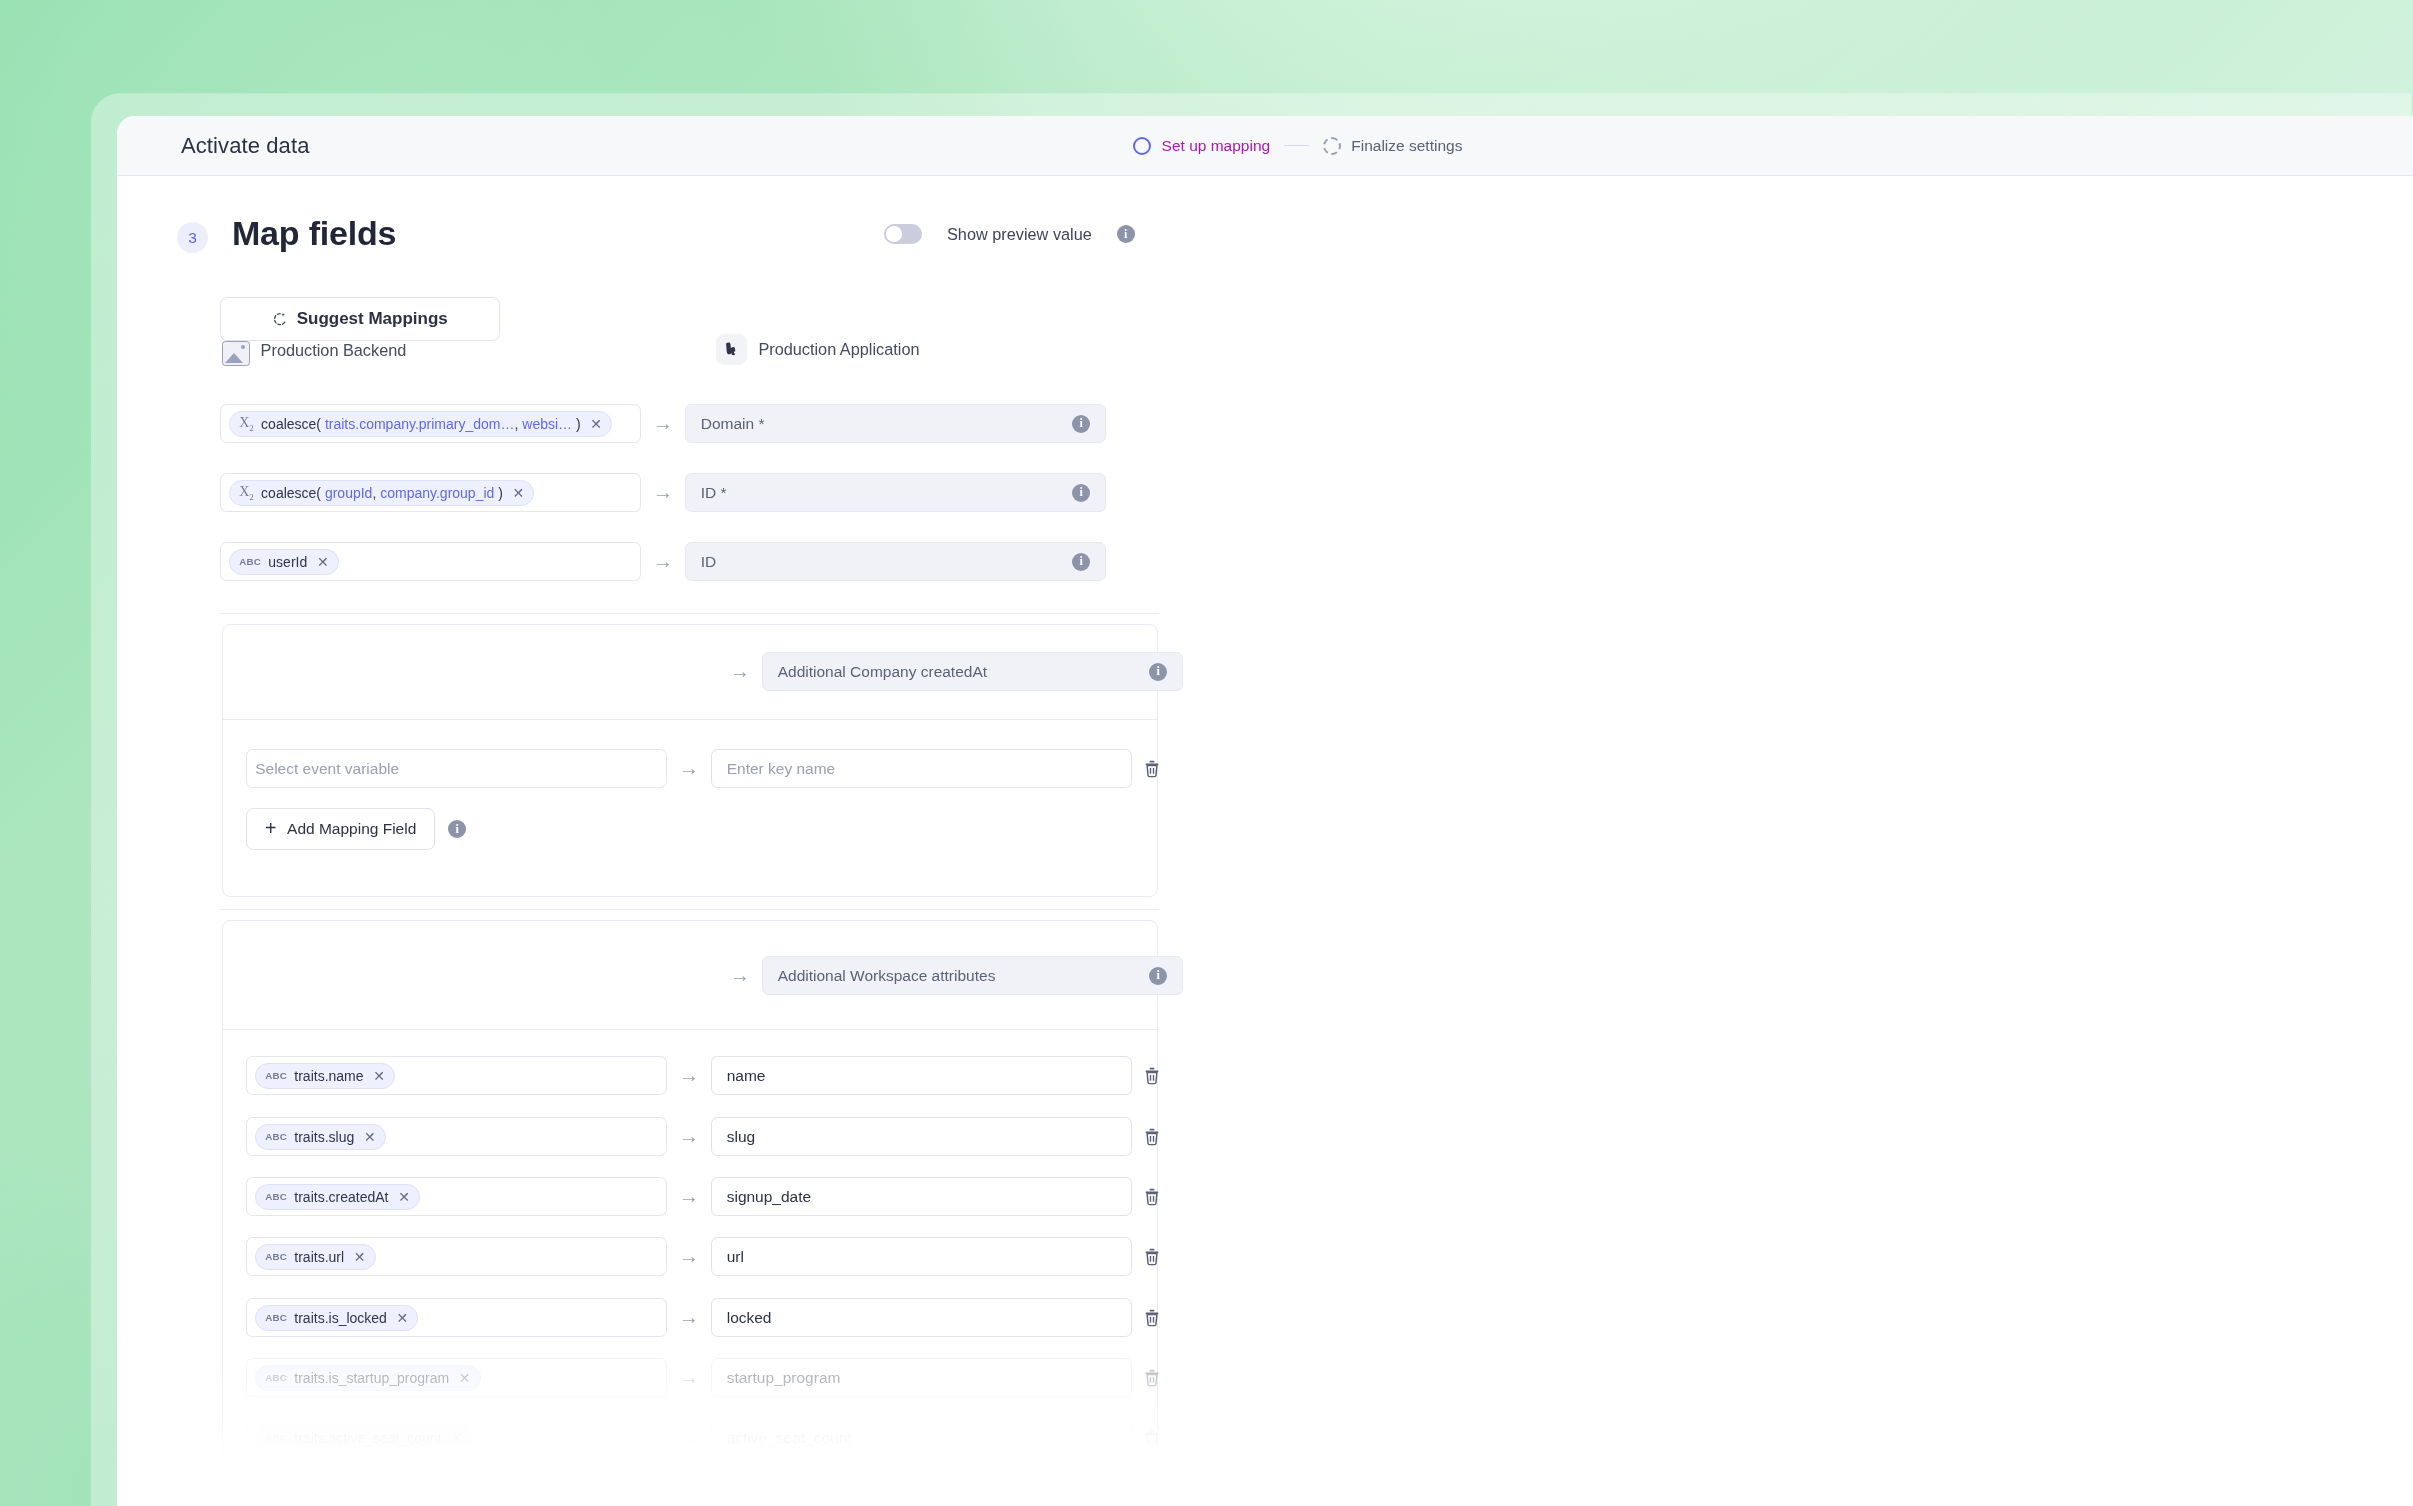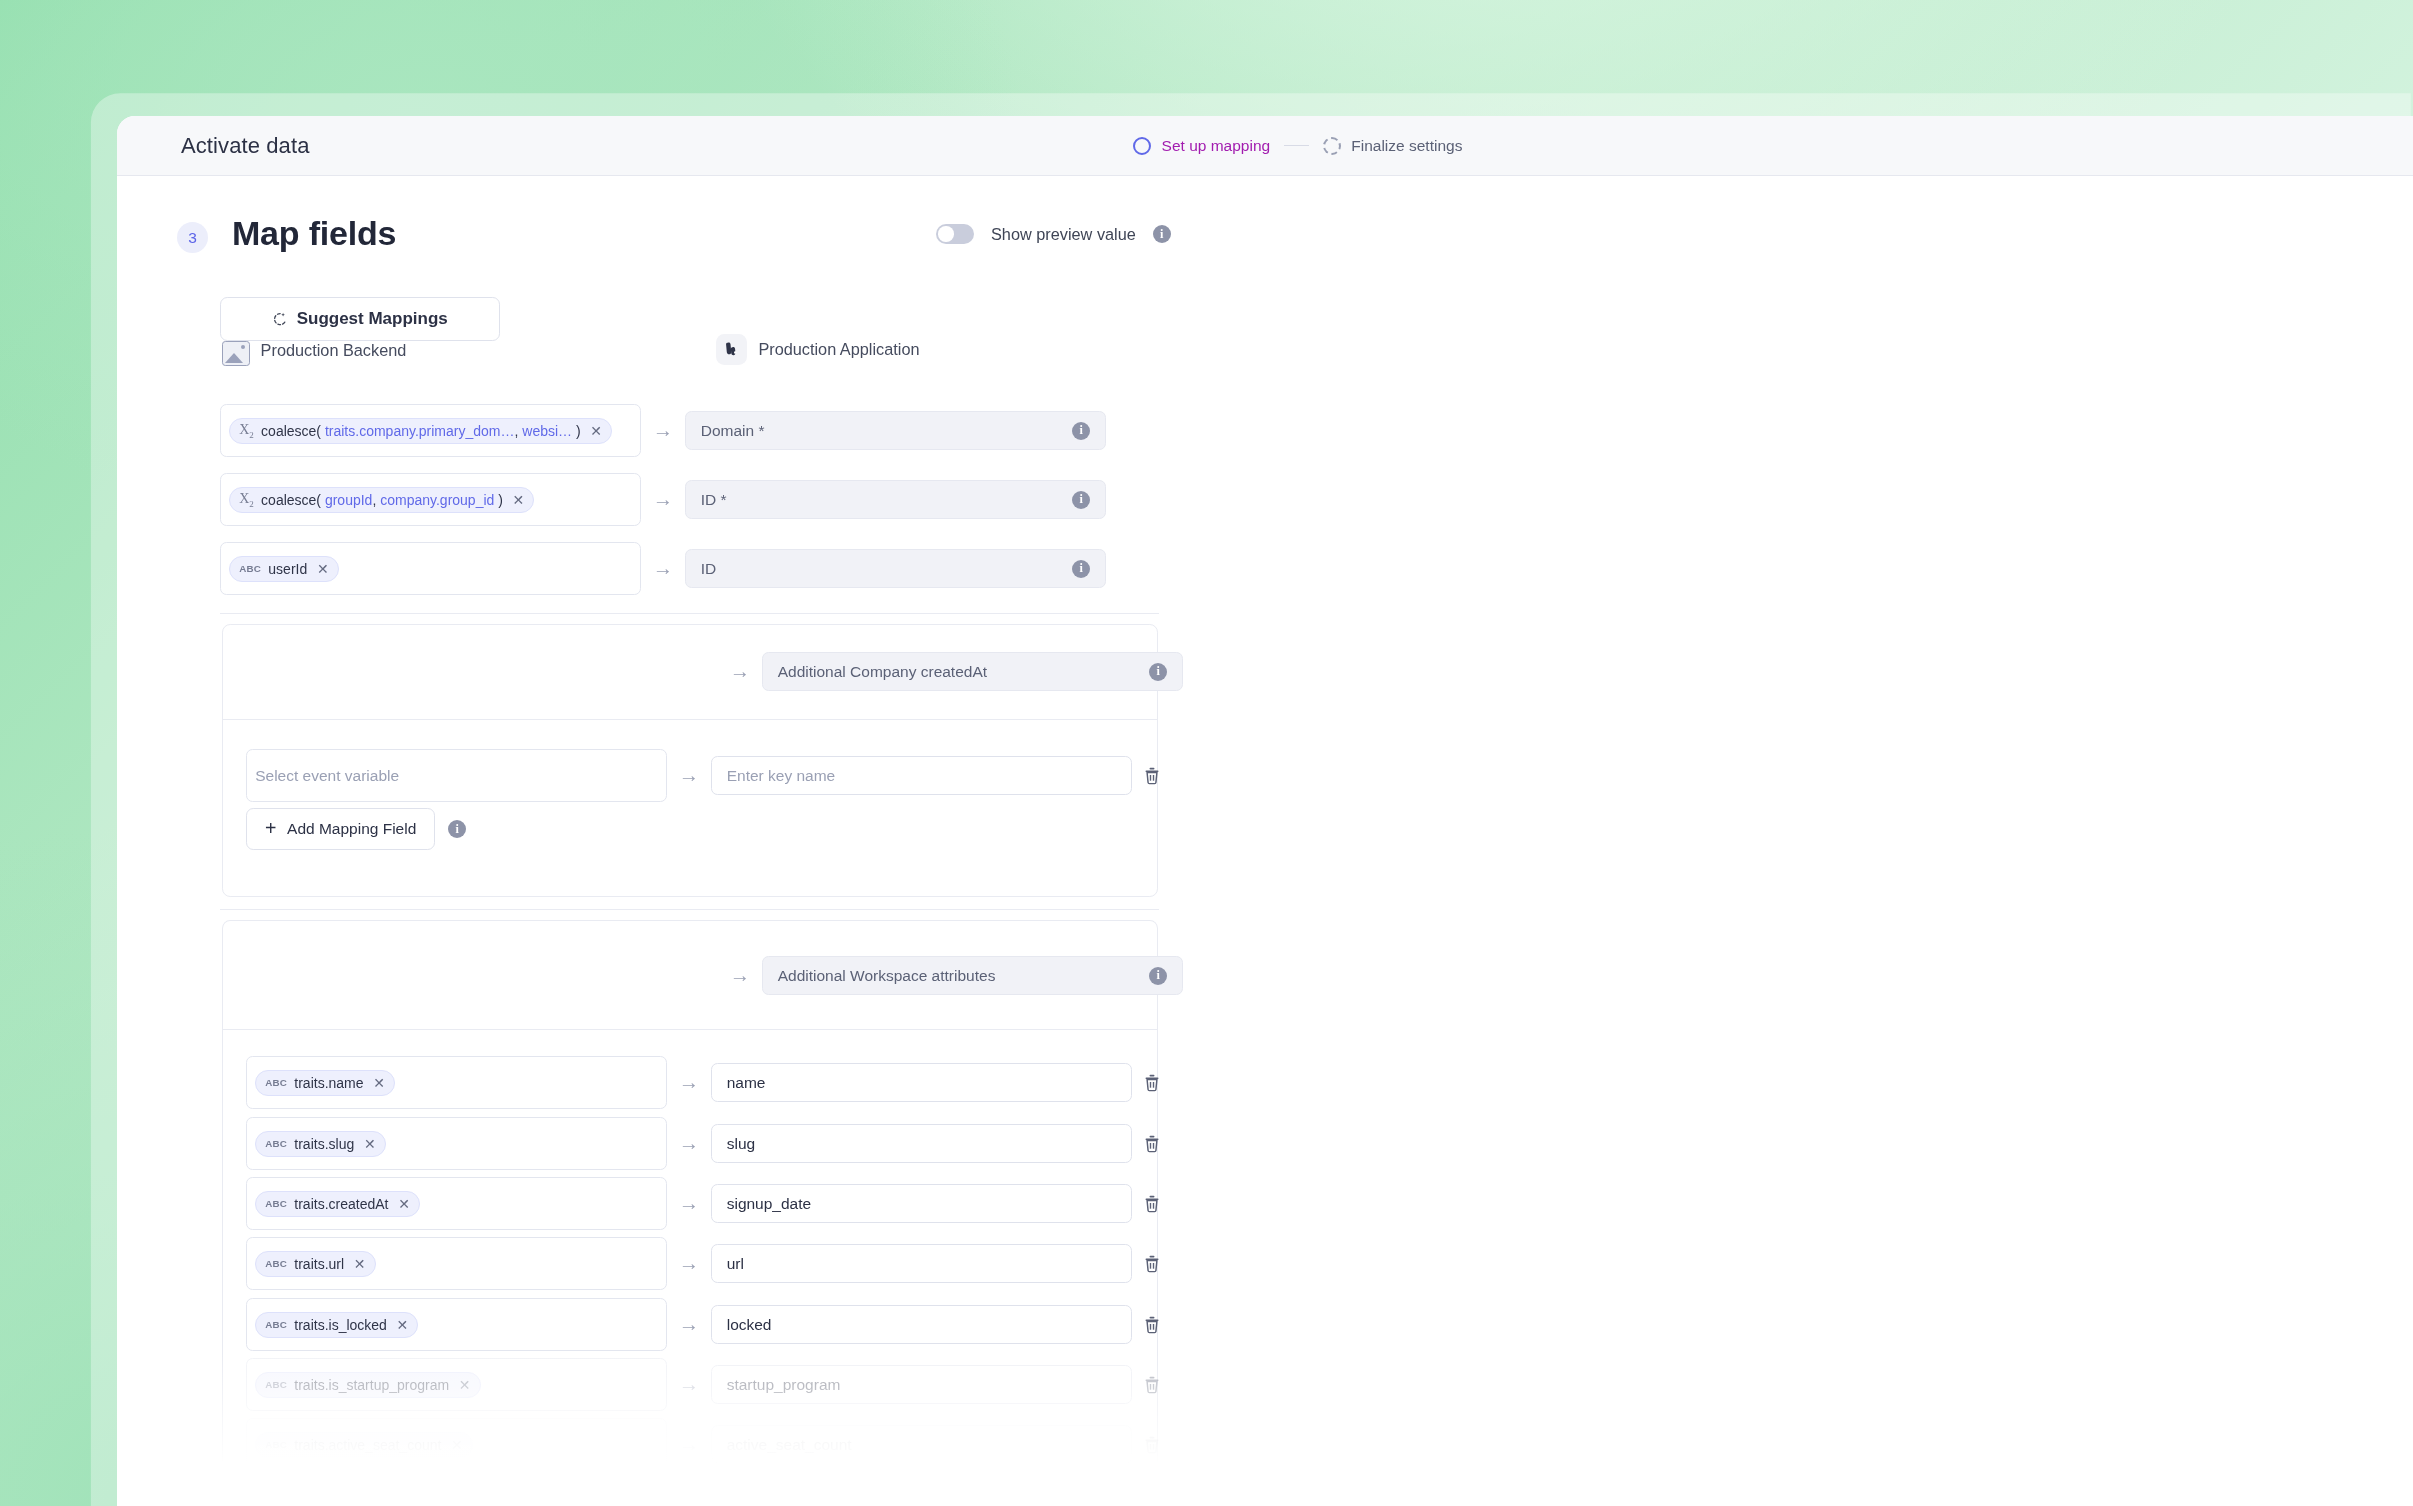--- a/index.html
+++ b/index.html
@@ -64,22 +64,22 @@
     width: 31px; height: 31px; border-radius: 50%;
     background: #eceefb; color: #5b63e8;
     font-size: 15.5px; display: flex; align-items: center; justify-content: center;
   }
   #page-title {
     position: absolute; left: 232px; top: 214px;
     font-size: 34px; color: #222738; font-weight: bold; letter-spacing: -0.2px;
   }
 
   #preview-toggle-wrap {
-    position: absolute; left: 936px; top: 224px;
-    display: flex; align-items: center; gap: 17px;
+    position: absolute; left: 884px; top: 224px;
+    display: flex; align-items: center; gap: 25px;
   }
   #preview-toggle {
     width: 38px; height: 20.4px; border-radius: 10.6px;
     background: #c9cddc; position: relative; flex: none;
   }
   #preview-toggle::after {
     content: ""; position: absolute; left: 2.4px; top: 2.4px;
     width: 15.5px; height: 15.5px; border-radius: 50%;
     background: #fff;
   }
@@ -133,21 +133,21 @@
     background: #f2f3f7; flex: none;
     display: flex; align-items: center; justify-content: center;
   }
 
   
   .map-row {
     position: absolute;
     display: flex; align-items: center;
   }
   .src-box {
-    width: 421px; height: 53px;
+    width: 421px; height: 39px;
     border: 0.8px solid #e3e6ef; border-radius: 6.5px;
     background: #fff;
     display: flex; align-items: center; padding: 0 8.2px;
   }
   .src-box.input-style { background: #fff; }
   .pill {
     display: inline-flex; align-items: center; gap: 7.3px;
     height: 26px; padding: 0 9px;
     background: #eef0fd; border: 0.8px solid #dde1fb; border-radius: 14px;
     font-size: 14px; color: #2f3448; white-space: nowrap;

